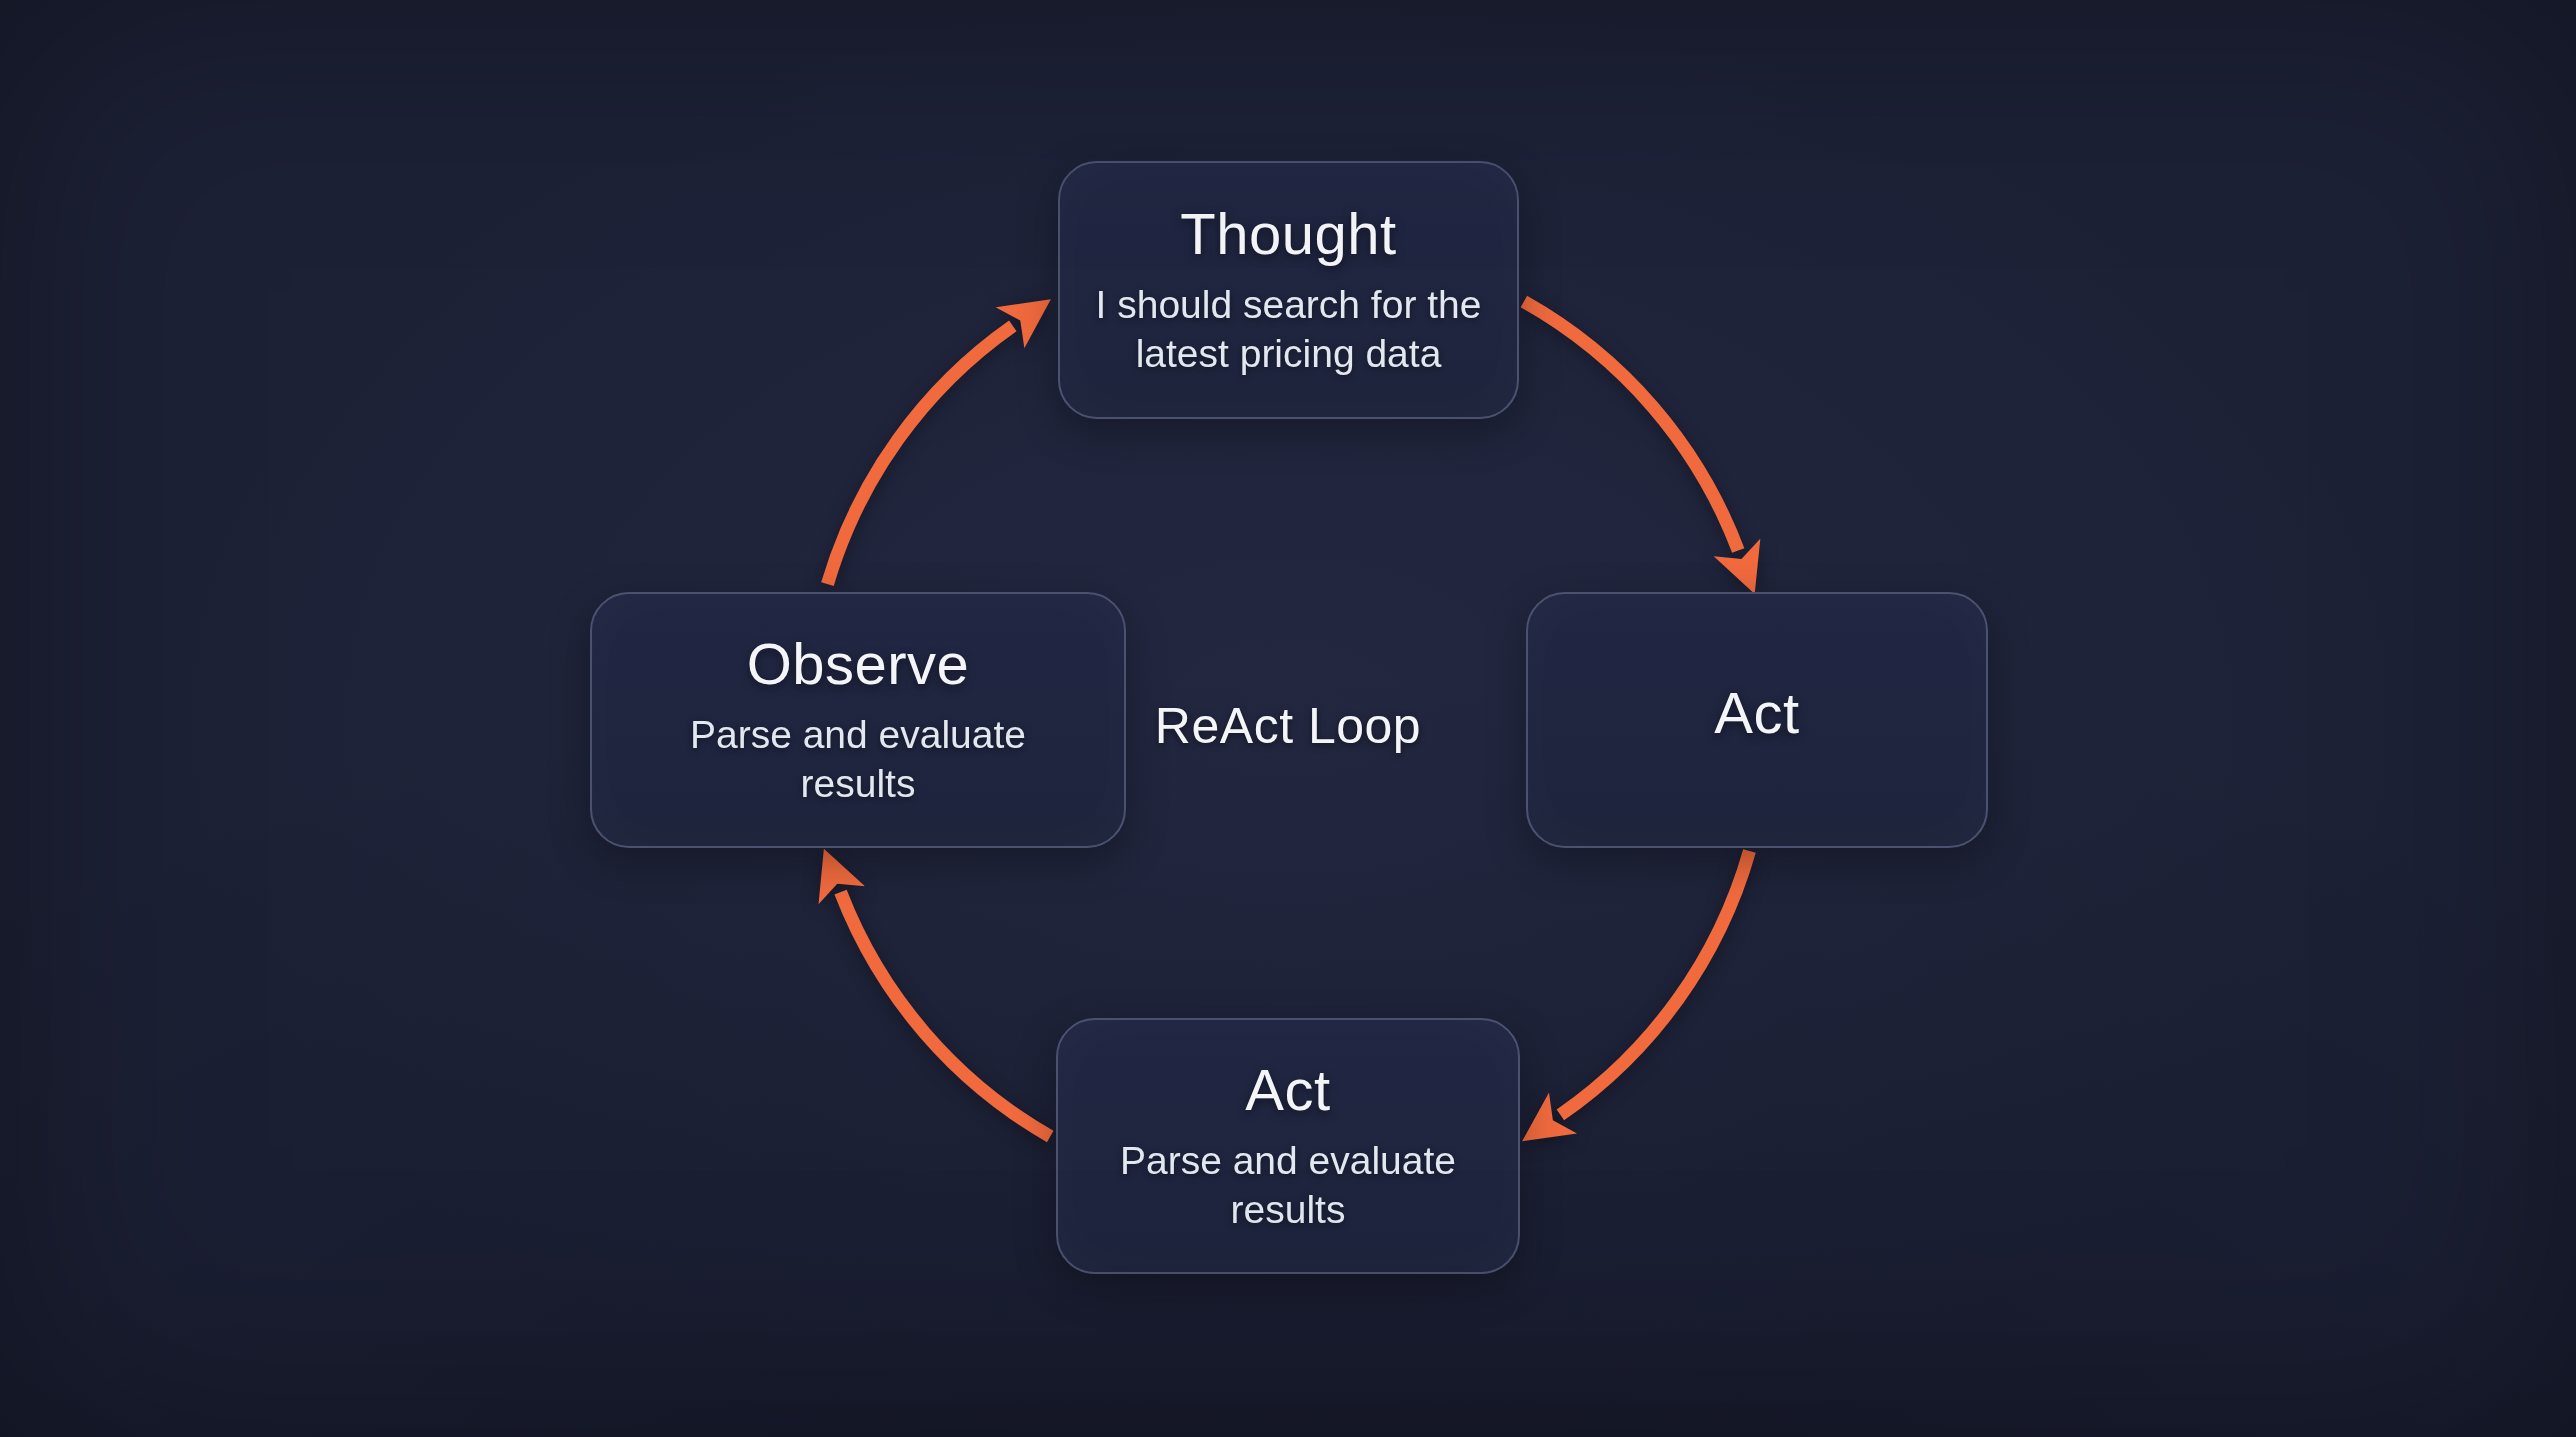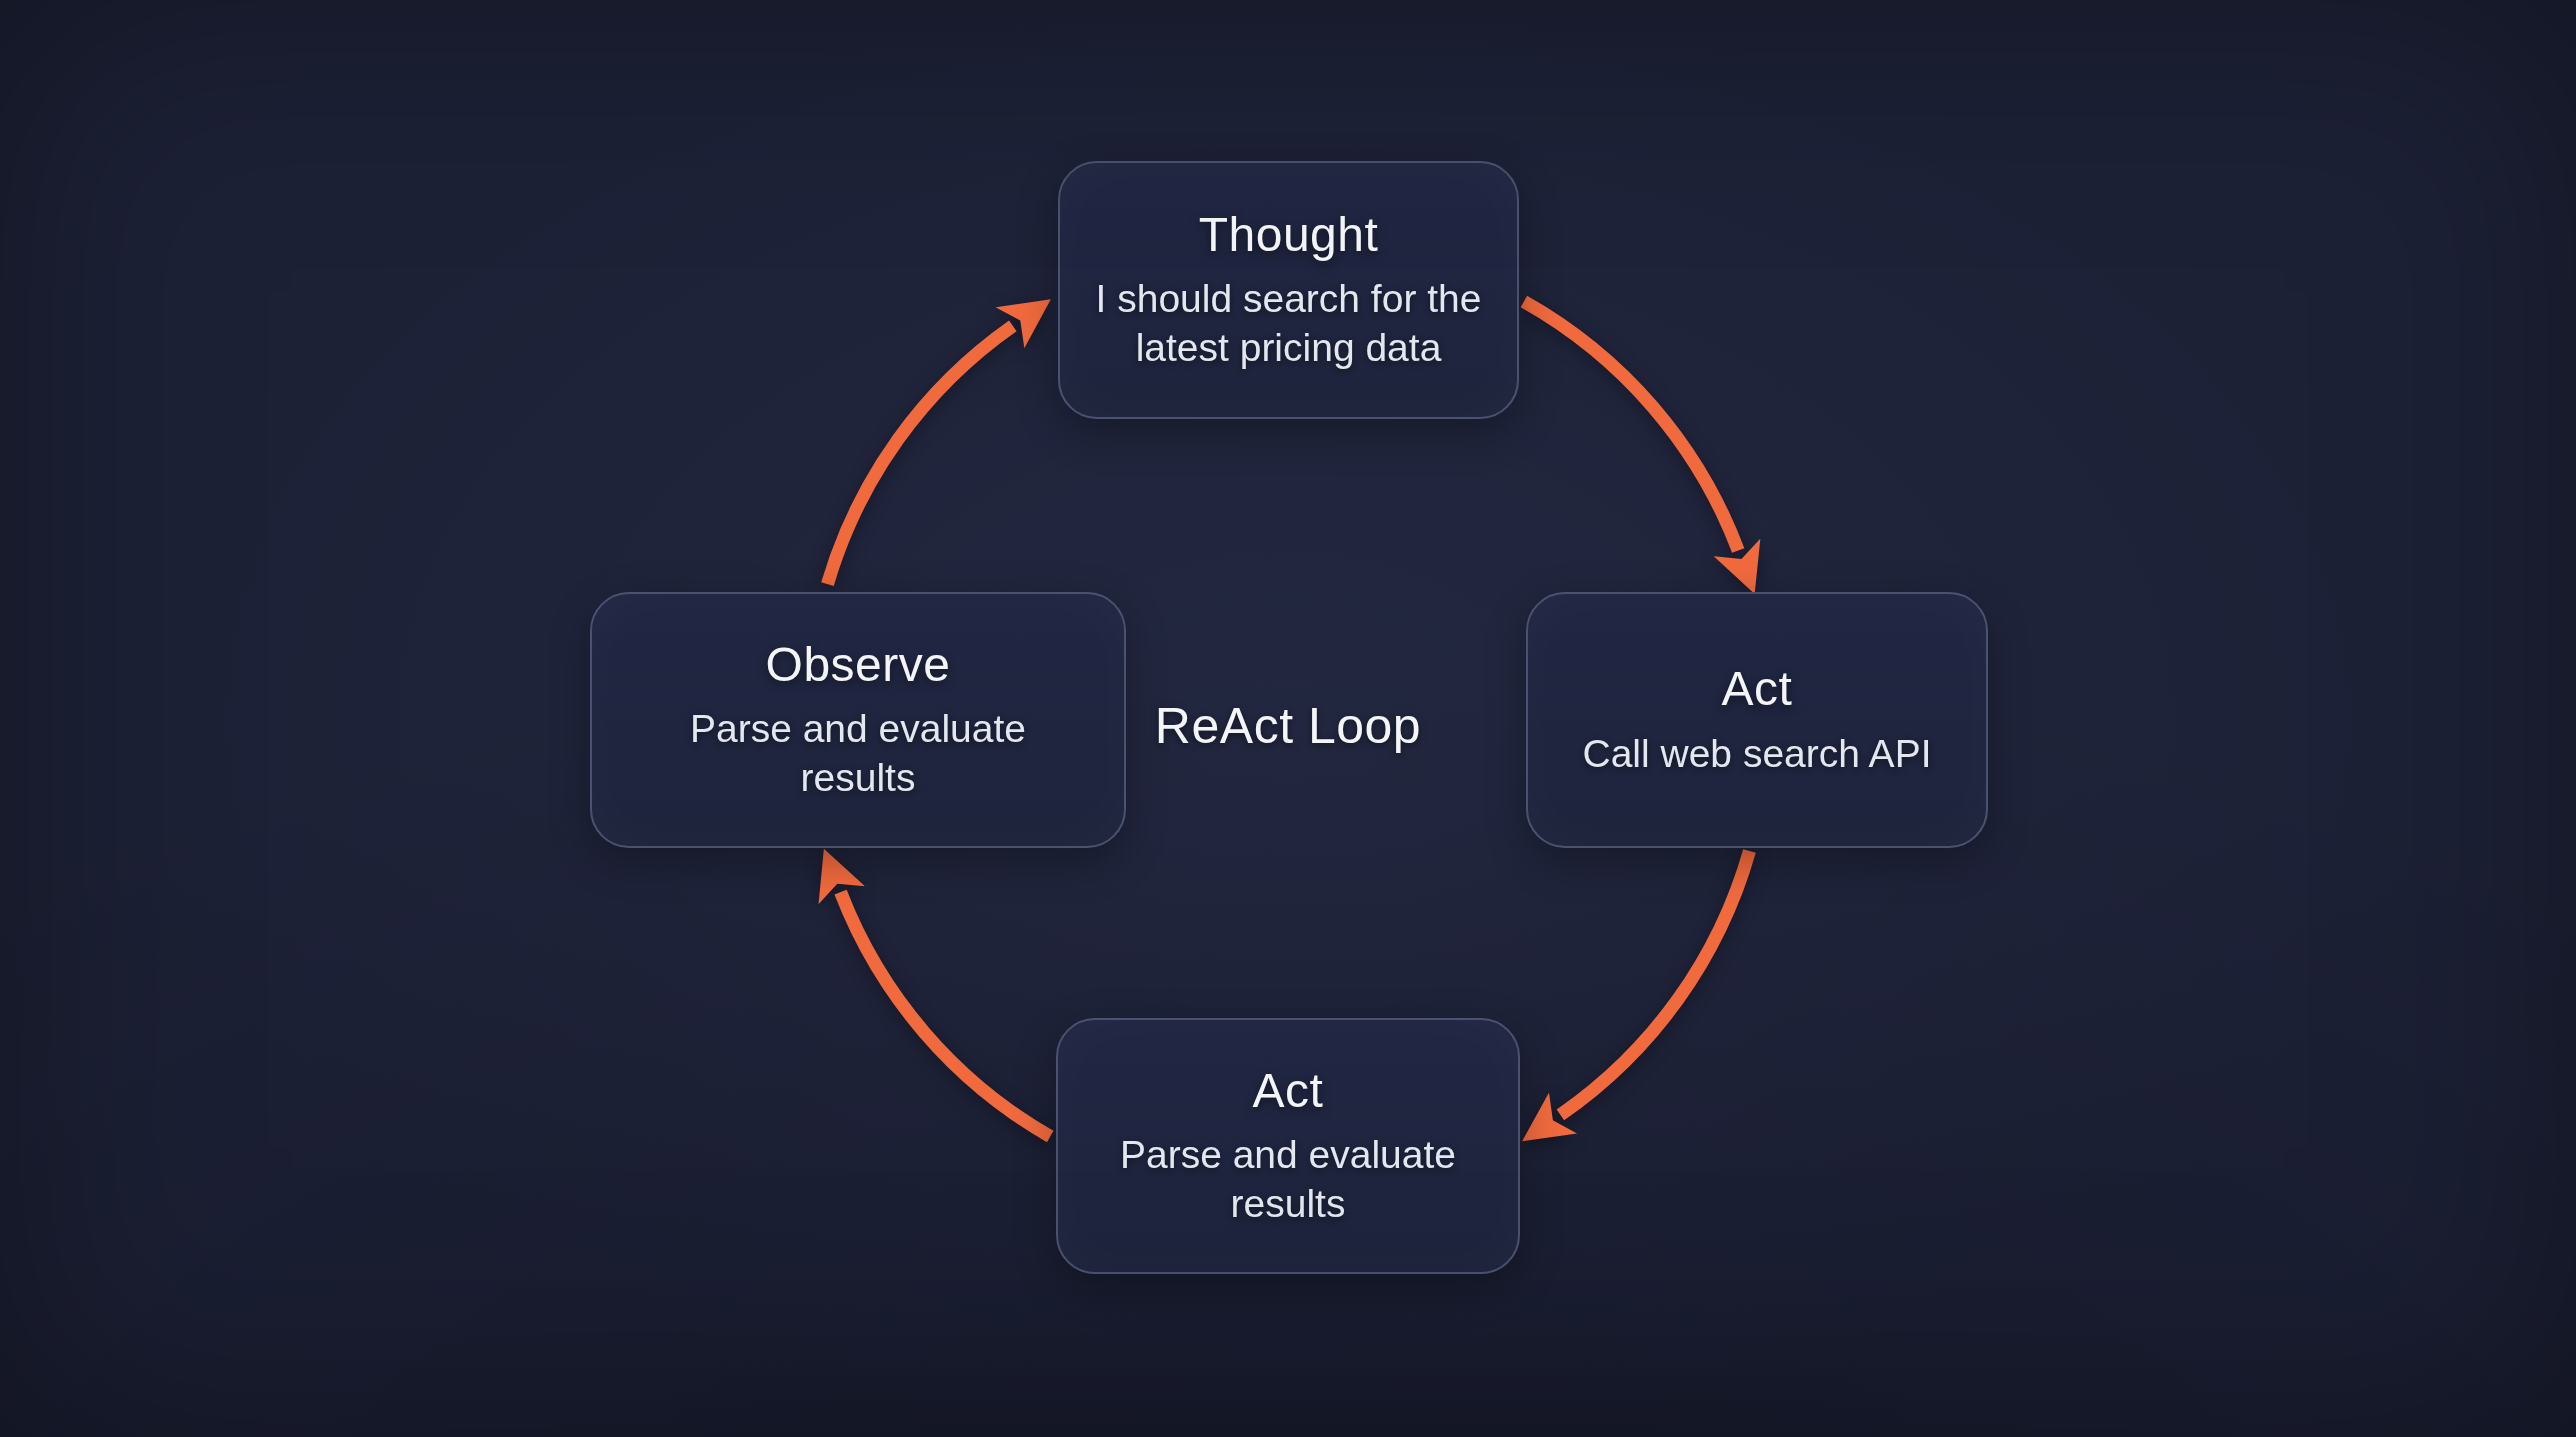--- a/index.html
+++ b/index.html
@@ -46,21 +46,21 @@
     border: 2.8px solid var(--box_border, #4b5270);
     border-radius: 39px;
     background: linear-gradient(180deg, var(--box_fill, #212743) 0%, #1e243c 100%);
     box-shadow: 0 13px 41px rgba(0, 0, 0, 0.30), inset 0 0 66px rgba(255, 255, 255, 0.025);
   }
   .node-top    { left: 1058px; top: 161px;  width: 461px; height: 258px; }
   .node-right  { left: 1526px; top: 592px;  width: 462px; height: 256px; }
   .node-bottom { left: 1056px; top: 1018px; width: 464px; height: 256px; }
   .node-left   { left: 590px;  top: 592px;  width: 536px; height: 256px; }
   .node-title {
-    font-size: 48px;
+    font-size: 58px;
     line-height: 1.12;
     font-weight: 400;
     letter-spacing: 0.5px;
     color: var(--title_text, #f4f5f9);
     text-shadow: 0 2.8px 9.4px rgba(0, 0, 0, 0.5);
     margin-bottom: 13px;
   }
   .node-sub {
     font-size: 39px;
     line-height: 1.26;
@@ -102,21 +102,20 @@
   </svg>
 
   <div class="node node-top">
     <div class="node-title">Thought</div>
     <div class="node-sub">I should search for the
 latest pricing data</div>
   </div>
 
   <div class="node node-right">
     <div class="node-title">Act</div>
-    <div class="node-sub">Call web search API</div>
   </div>
 
   <div class="node node-bottom">
     <div class="node-title">Act</div>
     <div class="node-sub">Parse and evaluate
 results</div>
   </div>
 
   <div class="node node-left">
     <div class="node-title">Observe</div>

